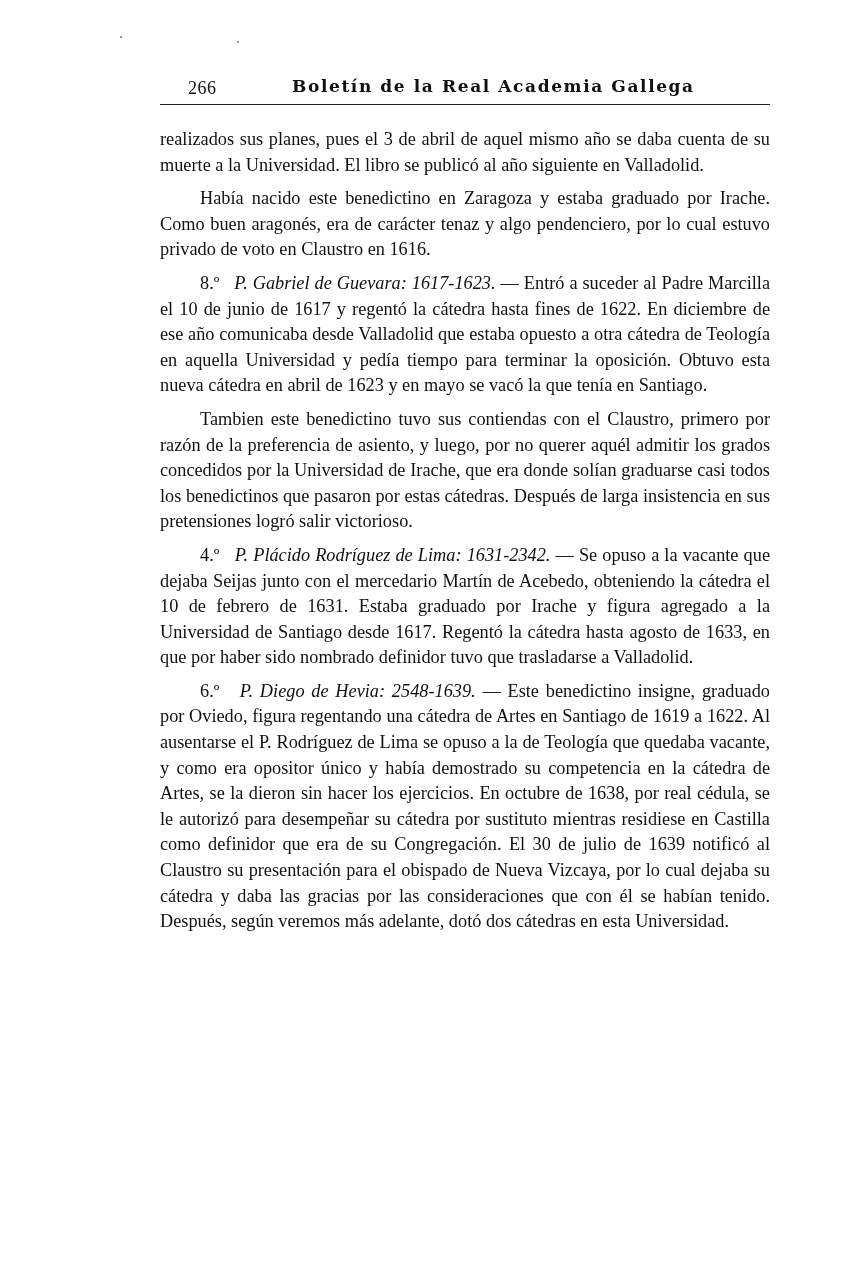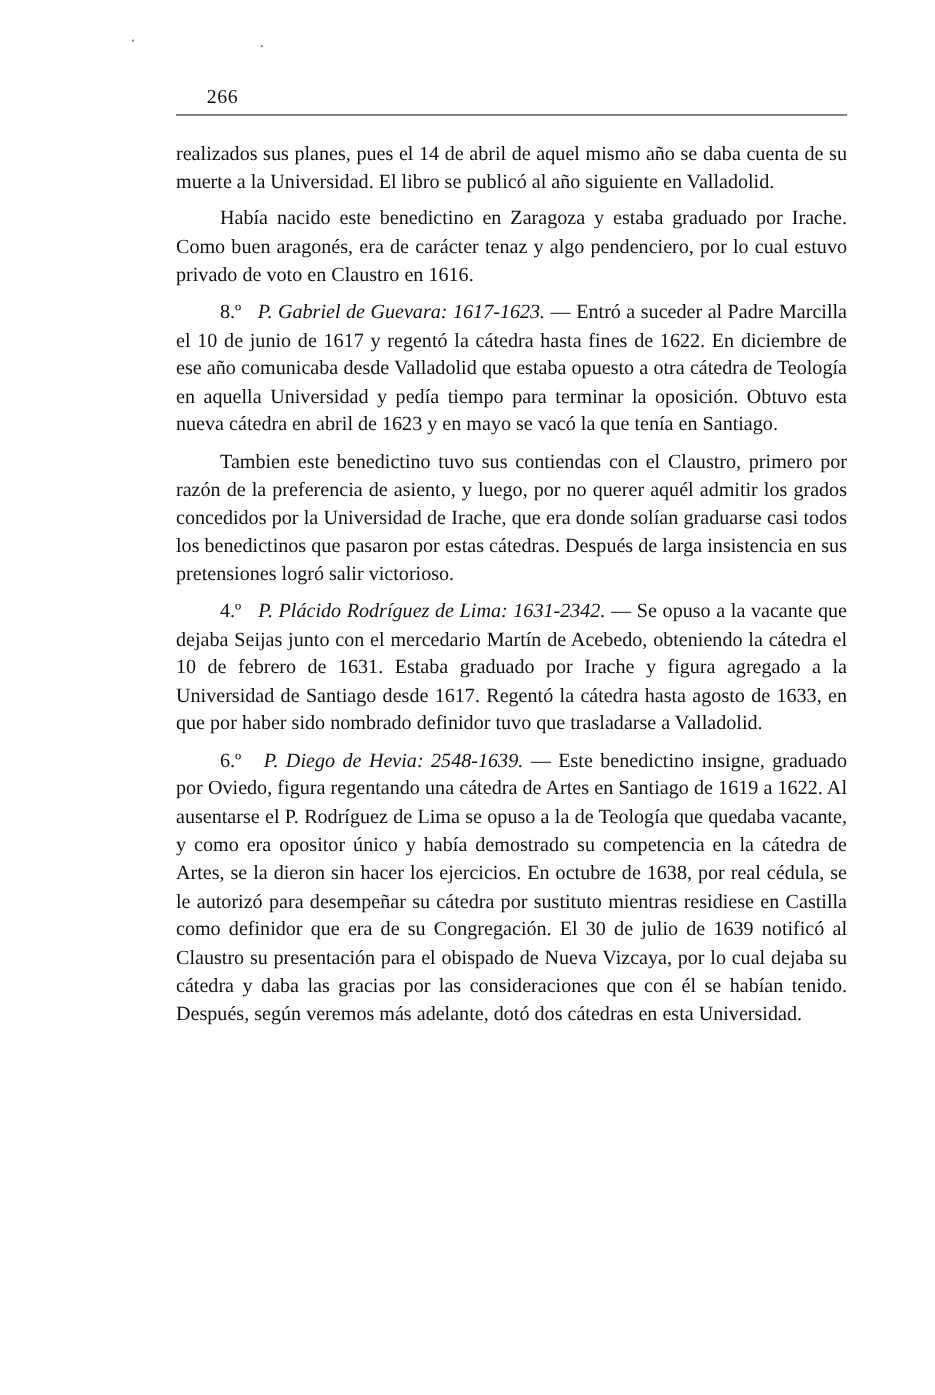--- a/index.html
+++ b/index.html
@@ -62,24 +62,25 @@
       background: #777;
       border-radius: 50%;
     }
   </style>
 </head>
 <body>
 
 <div class="page">
   <div class="running-head">
     <span class="page-number">266</span>
+    <span class="journal-title">Boletín de la Real Academia Gallega</span>
   </div>
 
   <p class="para first">
-    <span>realizados sus planes, pues el 14 de abril de aquel mismo año se daba cuenta de su muerte a la Universidad. El libro se publicó al año siguiente en Valladolid.</span>
+    <span>realizados sus planes, pues el 3 de abril de aquel mismo año se daba cuenta de su muerte a la Universidad. El libro se publicó al año siguiente en Valladolid.</span>
   </p>
 
   <p class="para indent">
     <span>Había nacido este benedictino en Zaragoza y estaba graduado por Irache. Como buen aragonés, era de carácter tenaz y algo pendenciero, por lo cual estuvo privado de voto en Claustro en 1616.</span>
   </p>
 
   <p class="para indent">
     <span class="item-num">8.º</span>&nbsp;&nbsp;
     <span class="item-title">P. Gabriel de Guevara: 1617-1623.</span>
     <span>— Entró a suceder al Padre Marcilla el 10 de junio de 1617 y regentó la cátedra hasta fines de 1622. En diciembre de ese año comunicaba desde Valladolid que estaba opuesto a otra cátedra de Teología en aquella Universidad y pedía tiempo para terminar la oposición. Obtuvo esta nueva cátedra en abril de 1623 y en mayo se vacó la que tenía en Santiago.</span>

